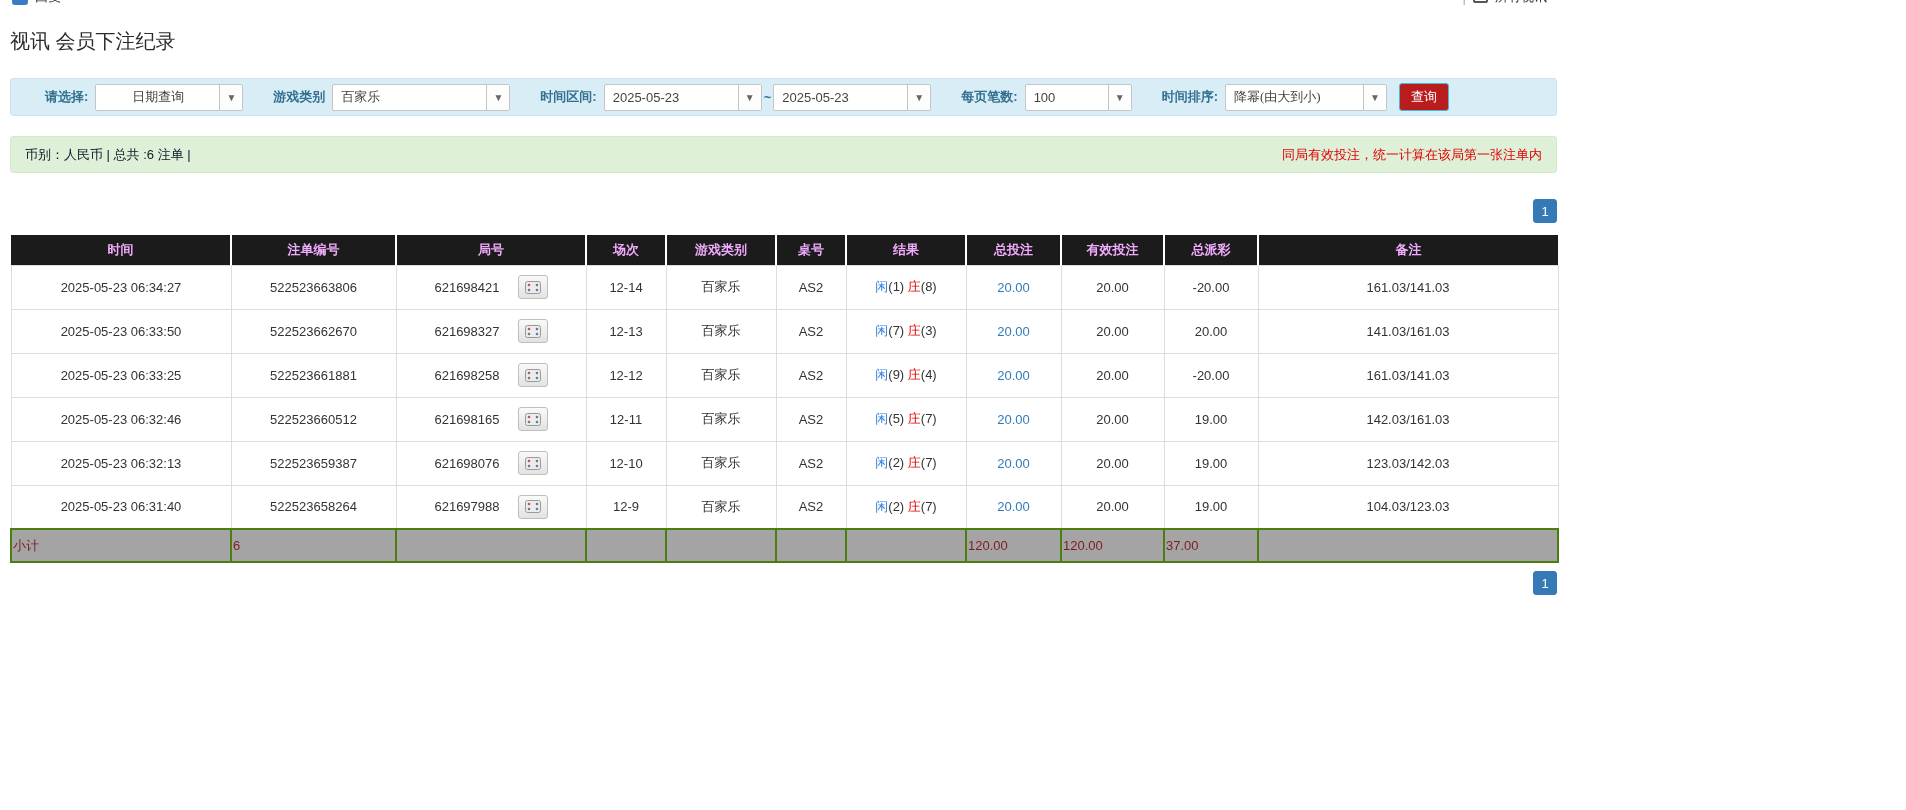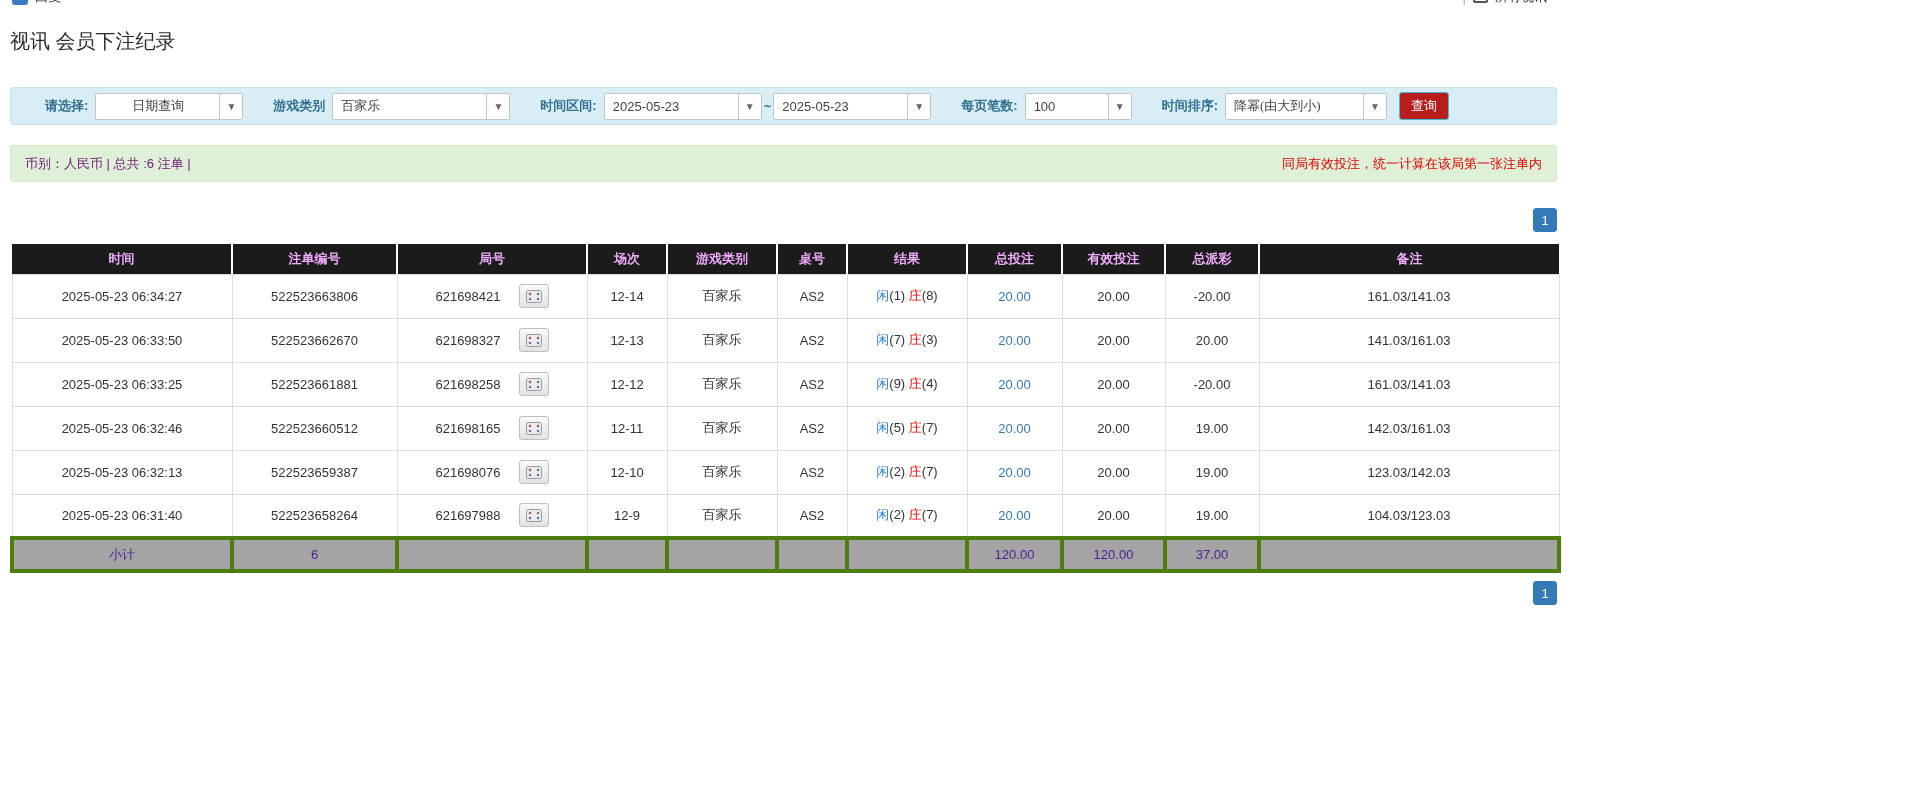--- a/index.html
+++ b/index.html
@@ -18,21 +18,21 @@
     display: flex; align-items: center; justify-content: space-between;
   }
   .topbar-left, .topbar-right { display: flex; align-items: center; gap: 7px; font-size: 13px; color: #333; }
   .check-icon {
     width: 16px; height: 16px; background: #3a7cc4; border-radius: 3px;
     color: #fff; font-size: 11px; display: flex; align-items: center; justify-content: center;
   }
   .vdiv { color: #aaa; }
   .monitor-icon { width: 15px; height: 11px; border: 2px solid #555; border-radius: 2px; display: inline-block; }
 
-  .page-title { font-size: 20px; color: #2b2b2b; font-weight: normal; margin: 16px 0 32px; }
+  .page-title { font-size: 20px; color: #2b2b2b; font-weight: normal; margin: 16px 0 23px; }
 
   
   .filter-bar {
     background: #d9edf7; border: 1px solid #cde2ef; border-radius: 3px;
     height: 38px; display: flex; align-items: center; padding: 0 4px;
   }
   .flabel { color: #31708f; font-weight: bold; font-size: 13px; margin-left: 30px; margin-right: 7px; white-space: nowrap; }
   .select {
     display: inline-flex; align-items: stretch; height: 27px;
     background: #fff; border: 1px solid #c5c5c5; border-radius: 2px;
@@ -50,21 +50,21 @@
     background: #b91c1c; border: 1px solid #46b8da; border-radius: 3px;
     color: #fff; font-size: 13px; cursor: pointer;
   }
 
   
   .summary-bar {
     margin-top: 20px; background: #dff0d8; border: 1px solid #d6e9c6; border-radius: 3px;
     height: 37px; display: flex; align-items: center; justify-content: space-between;
     padding: 0 14px; font-size: 13px;
   }
-  .summary-left { color: #701a75; }
+  .summary-left { color: #0f172a; }
   .summary-notice { color: #e10000; }
 
   
   .pager { display: flex; justify-content: flex-end; }
   .pager-top { margin-top: 26px; }
   .pager-bottom { margin-top: 8px; }
   .page-btn {
     min-width: 24px; height: 24px; background: #337ab7; border: 1px solid #337ab7;
     color: #fff; font-size: 13px; border-radius: 3px;
     display: flex; align-items: center; justify-content: center; cursor: pointer;
@@ -75,22 +75,22 @@
   .bet-table thead th {
     background: #1b1b1b; color: #f0abfc; font-size: 13px; font-weight: bold;
     height: 30px; border-right: 2px solid #fff; text-align: center;
   }
   .bet-table thead th:last-child { border-right: none; }
   .bet-table tbody td {
     height: 44px; text-align: center; font-size: 13px; color: #333;
     border: 1px solid #ddd; background: #fff; overflow: hidden;
   }
   .bet-table tfoot td {
-    height: 33px; text-align: center; font-size: 13px; color: #4c1d95;
-    background: #a4a4a4; border: 4px solid #4d7c0f;
+    height: 33px; font-size: 13px; color: #7f1d1d;
+    background: #a4a4a4; border: 2px solid #4d7c0f;
   }
   .bet-link { color: #337ab7; text-decoration: none; cursor: pointer; }
   .player { color: #2b7bd9; }
   .banker { color: #e00000; }
   .neg { color: #e00000; }
   .round-wrap { display: inline-flex; align-items: center; gap: 18px; justify-content: center; }
   .dice-btn {
     height: 24px; padding: 2px 6px; border: 1px solid #bfbfbf; border-radius: 3px;
     background: linear-gradient(#fafafa, #e2e2e2); display: inline-flex; align-items: center; cursor: pointer;
   }

